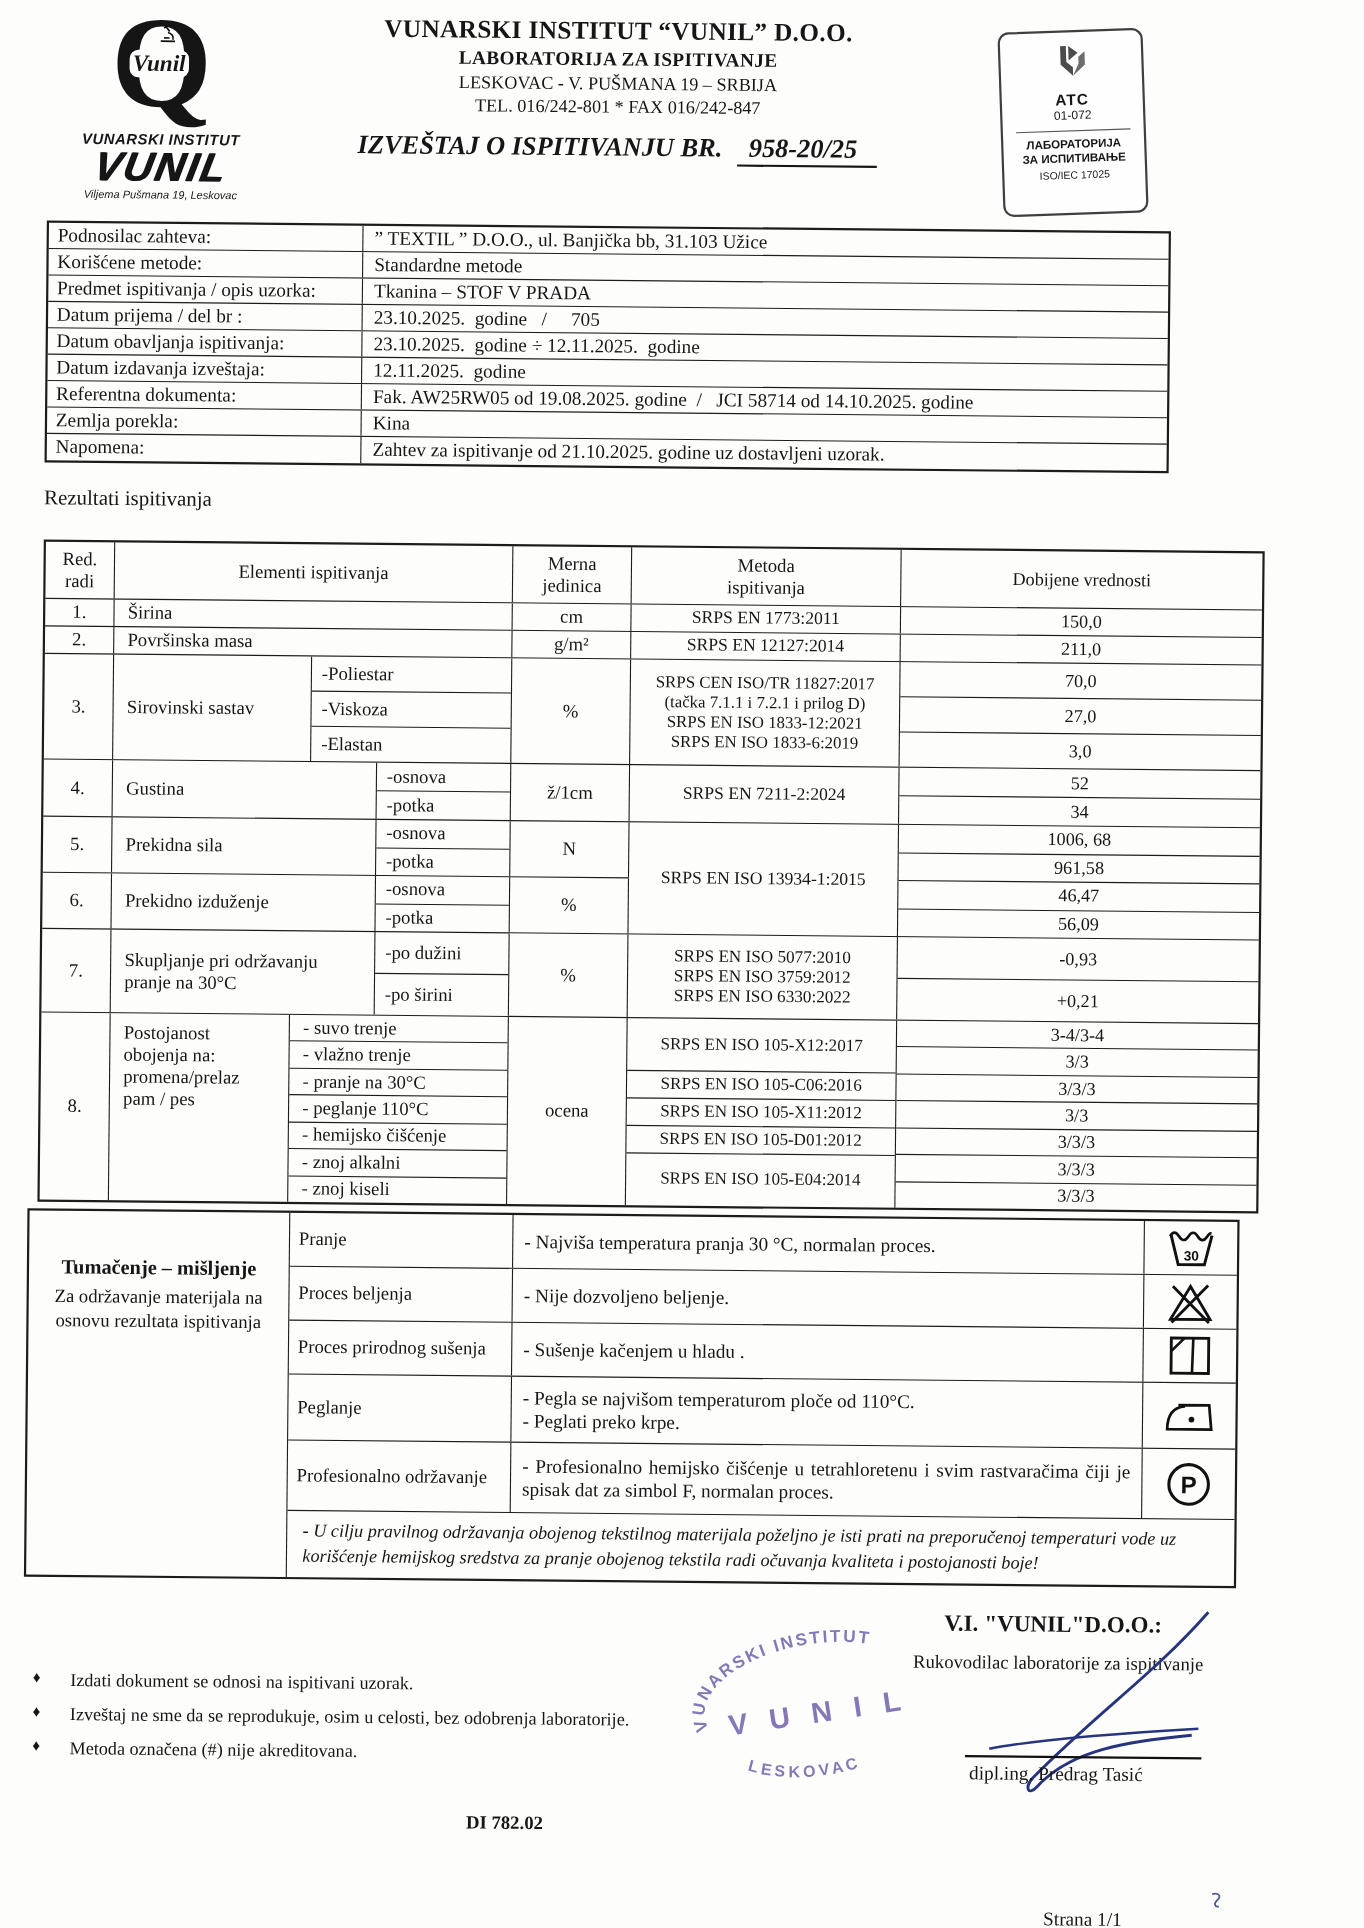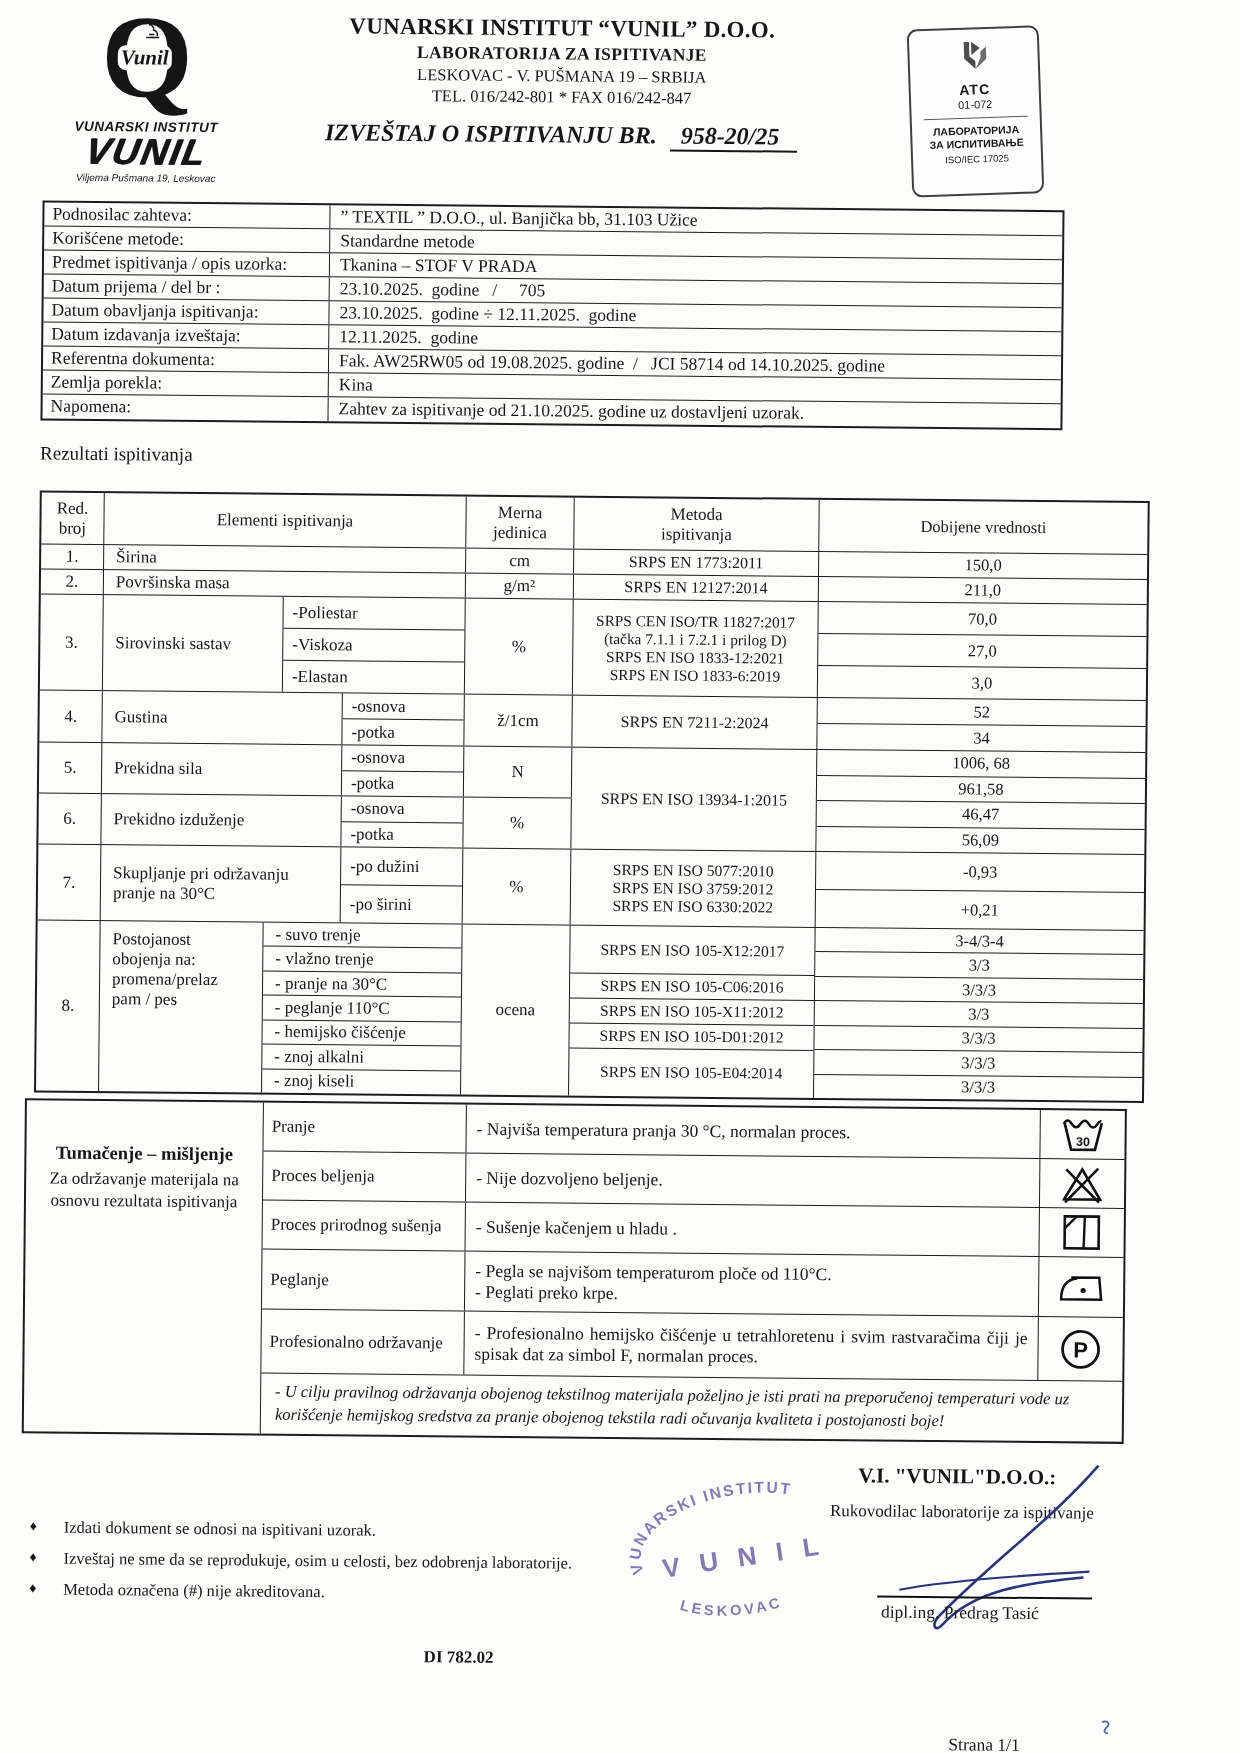--- a/index.html
+++ b/index.html
@@ -193,21 +193,21 @@
           <div class="info-value prew">Zahtev za ispitivanje od 21.10.2025. godine uz dostavljeni uzorak.</div>
         </div>
   </div>
 
   <div class="res-heading">Rezultati ispitivanja</div>
 
   <div class="rt">
 
     <div class="rg rg-head">
       <div class="c-num hcell pre">Red.
-broj</div>
+radi</div>
       <div class="c-elem hcell" style="justify-content:center;">Elementi ispitivanja</div>
       <div class="c-unit hcell pre">Merna
 jedinica</div>
       <div class="c-method hcell pre" style="font-size:17px;">Metoda
 ispitivanja</div>
       <div class="c-vals">
             <div class="val">Dobijene vrednosti</div>
           </div>
     </div>
 

